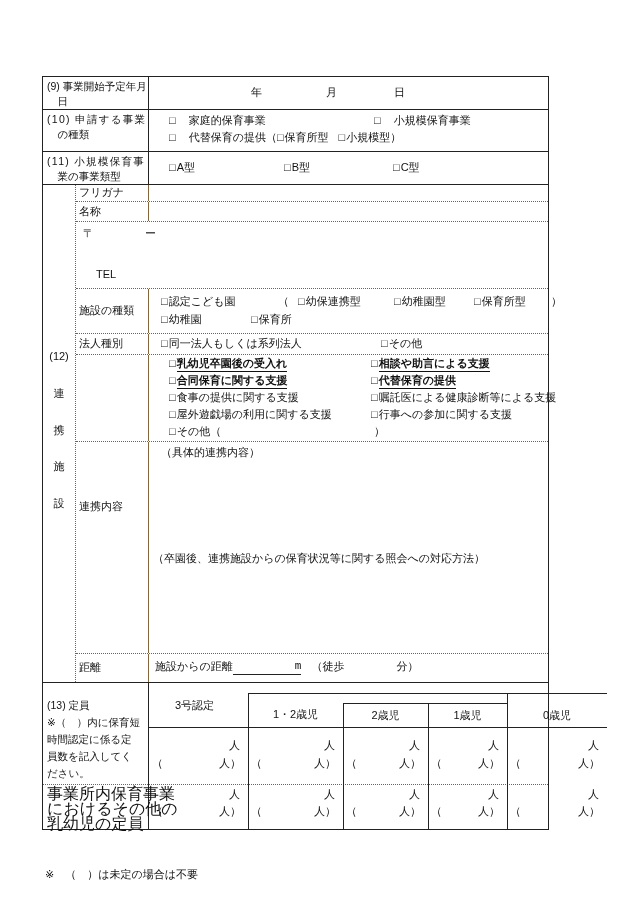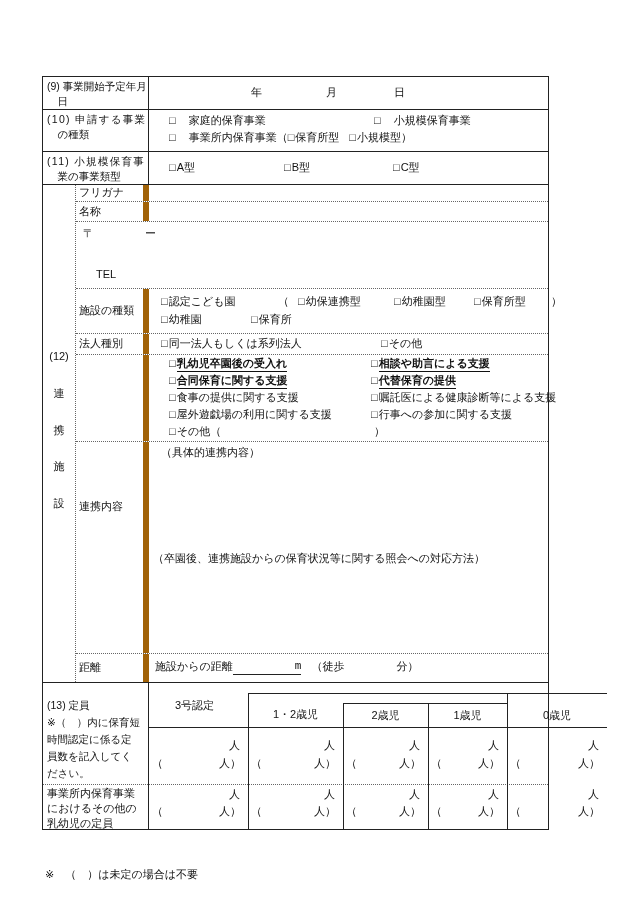--- a/index.html
+++ b/index.html
@@ -18,42 +18,42 @@
   .opt{display:inline-flex;align-items:baseline;white-space:nowrap;}
   .cb{margin-right:1px;}
   .wgap .cb{margin-right:13px;}
   .ub .ut{font-weight:bold;border-bottom:1px solid #111;padding-bottom:0px;}
   
   .numcol{width:33px;flex:0 0 33px;box-sizing:border-box;border-right:1px dotted #666;
           display:flex;flex-direction:column;align-items:center;padding-top:165px;gap:23px;}
   .r12main{flex:1;display:flex;flex-direction:column;}
   .srow{display:flex;box-sizing:border-box;border-bottom:1px dotted #666;}
   .srow:last-child{border-bottom:none;}
-  .slabel{width:73px;flex:0 0 73px;box-sizing:border-box;border-right:6px solid #a16207;
+  .slabel{width:73px;flex:0 0 73px;box-sizing:border-box;border-right:1px solid #a16207;
           display:flex;align-items:center;padding-left:3px;}
   .slabel.top{align-items:flex-start;padding-top:58px;}
   .scnt{flex:1;position:relative;}
   .ublank{display:inline-block;border-bottom:1px solid #222;height:13px;}
   .um{border-bottom:1px solid #222;}
   .distline{position:absolute;left:6px;top:6px;display:inline-flex;align-items:flex-end;white-space:nowrap;font-family:Liberation Mono, monospace;}
   
   .r13{height:146px;position:relative;}
   .hline{position:absolute;border-top:1px solid #222;height:0;}
   .vline{position:absolute;border-left:1px solid #222;width:0;}
   .dashline{position:absolute;border-top:1px dotted #666;height:0;left:0;right:0;}
   .hdr{position:absolute;text-align:center;white-space:nowrap;}
   .pcell{position:absolute;box-sizing:border-box;}
   .p1{text-align:right;padding-right:8px;margin-top:12px;}
   .p2{display:flex;justify-content:space-between;padding:0 7px 0 3px;margin-top:4px;}
   .short .p1{margin-top:4px;}
   .short .p2{margin-top:3px;}
   .lab13{position:absolute;left:0;top:0;width:106px;height:146px;box-sizing:border-box;
          border-right:1px solid #222;padding:14px 1px 0 4px;font-size:10.5px;line-height:17px;}
   .lab13 div{white-space:nowrap;}
-  .lab13b{position:absolute;left:4px;top:103px;font-size:11px;line-height:15px;font-family:Liberation Serif, serif;}
+  .lab13b{position:absolute;left:4px;top:103px;font-size:16px;line-height:15px;font-family:Liberation Serif, serif;}
   .footnote{position:absolute;left:45px;top:868px;white-space:nowrap;}
 </style>
 </head>
 <body>
 
 <div class="page">
   <div class="tbl">
 
     <div class="row" style="height:33px">
       <div class="lab">
@@ -77,21 +77,21 @@
             <span class="cb">□</span>
             <span>家庭的保育事業</span>
           </span>
         <span class="abs opt wgap" style="left:225px;top:4px">
             <span class="cb">□</span>
             <span>小規模保育事業</span>
           </span>
         <span class="abs" style="left:20px;top:21px">
           <span class="opt wgap">
               <span class="cb">□</span>
-              <span>事業所内保育事業（</span>
+              <span>代替保育の提供（</span>
             </span><span class="opt">
               <span class="cb">□</span>
               <span>保育所型</span>
             </span><span class="opt" style="margin-left:10px">
               <span class="cb">□</span>
               <span>小規模型）</span>
             </span>
         </span>
       </div>
     </div>

